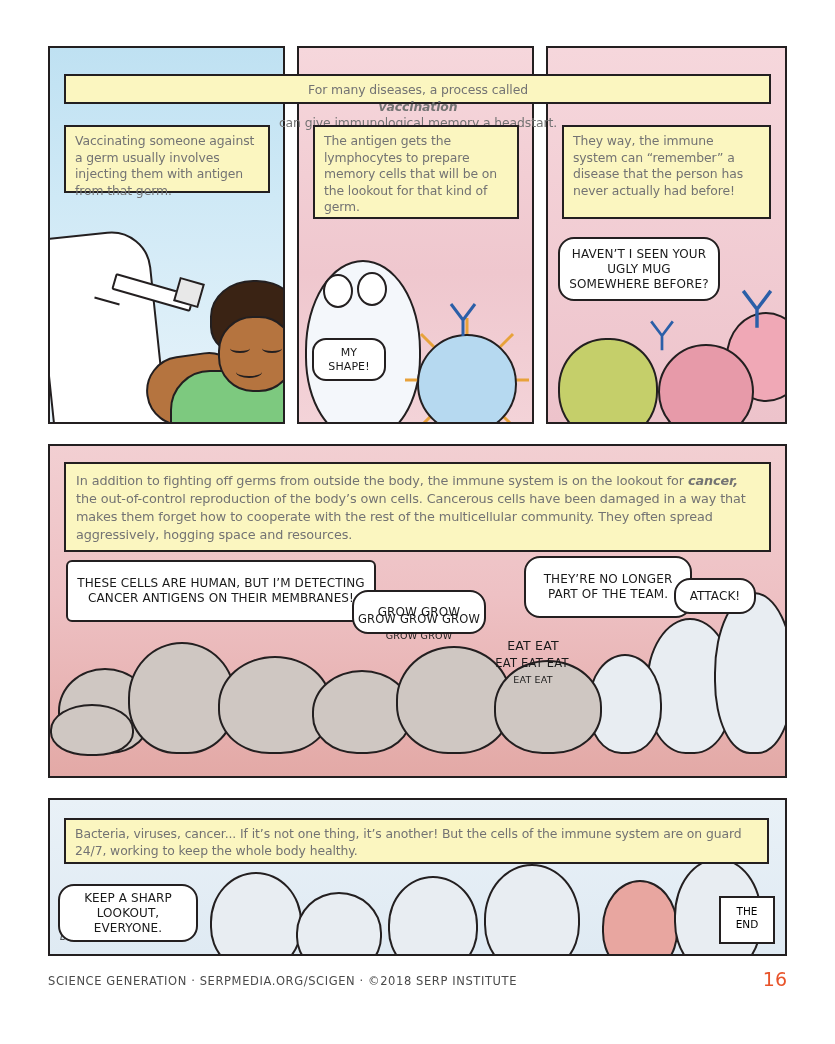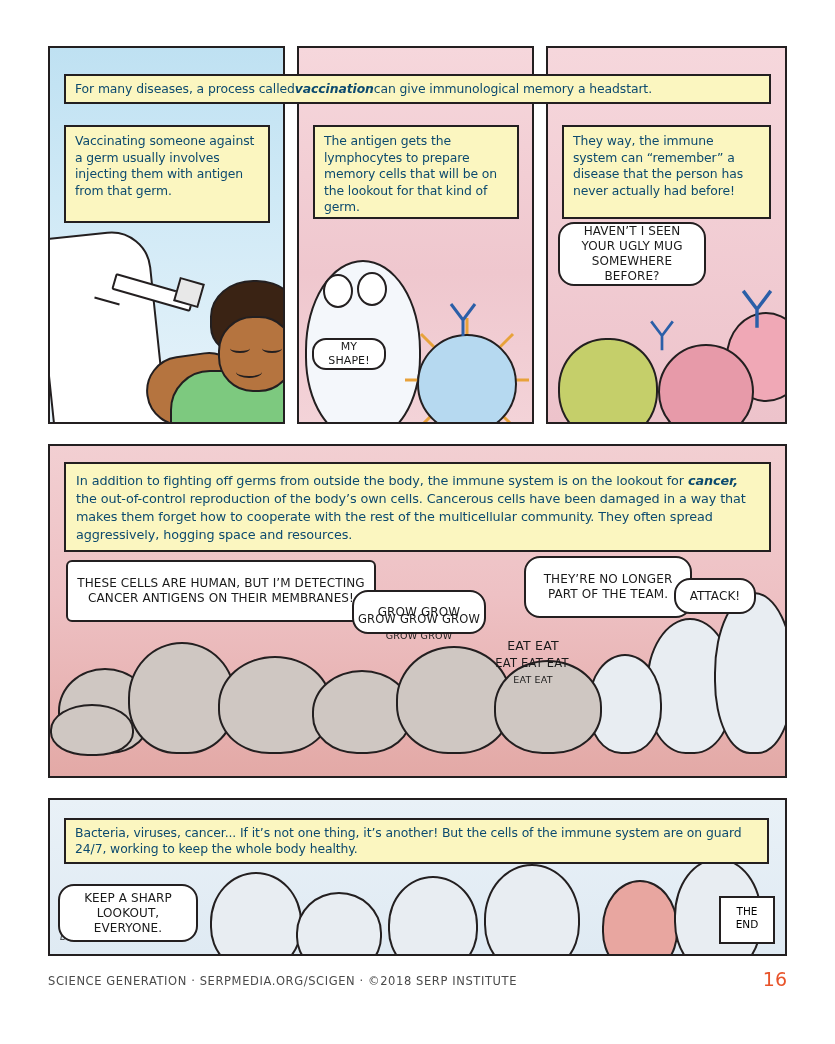--- a/index.html
+++ b/index.html
@@ -28,26 +28,27 @@
     box-sizing: border-box;
     overflow: hidden;
   }
 
   
   .caption {
     position: absolute;
     background: #fbf6c0;
     border: 2px solid #231f20;
     box-sizing: border-box;
-    color: #0c4a6e;
+    color: #737373;
     font-family: "DejaVu Sans", sans-serif;
     font-size: 12.4px;
     line-height: 1.33;
     padding: 6px 8px 6px 9px;
     letter-spacing: -0.1px;
+    flex-direction: column;
   }
   .caption.big {
     font-size: 12.8px;
     line-height: 1.42;
     padding: 8px 10px;
   }
   .caption i { font-style: italic; font-weight: bold; }
 
   
   .balloon {
@@ -220,29 +221,29 @@
       <path d="M20 38 L20 22 M20 22 L8 6 M20 22 L32 6" stroke="#2b5fa8" stroke-width="3" fill="none"></path>
     </svg>
   </div>
 
   <div class="caption" style="left:64px; top:74px; width:707px; height:30px; display:flex; align-items:center;">
     <span>For many diseases, a process called </span>
       <i>vaccination</i>
       <span> can give immunological memory a headstart.</span>
   </div>
 
-  <div class="caption" style="left:64px; top:125px; width:206px; height:98px;">Vaccinating someone against a germ usually involves injecting them with antigen from that germ.</div>
+  <div class="caption" style="left:64px; top:125px; width:206px; height:68px;">Vaccinating someone against a germ usually involves injecting them with antigen from that germ.</div>
 
   <div class="caption" style="left:313px; top:125px; width:206px; height:94px;">The antigen gets the lymphocytes to prepare memory cells that will be on the lookout for that kind of germ.</div>
 
   <div class="caption" style="left:562px; top:125px; width:209px; height:94px;">They way, the immune system can “remember” a disease that the person has never actually had before!</div>
 
-  <div class="balloon small" style="left:312px; top:338px; width:74px; height:32px; display:flex; align-items:center; justify-content:center;">MY SHAPE!</div>
-
-  <div class="balloon" style="left:558px; top:222px; width:148px; height:64px; display:flex; align-items:center; justify-content:center;">HAVEN’T I SEEN YOUR UGLY MUG SOMEWHERE BEFORE?</div>
+  <div class="balloon small" style="left:312px; top:338px; width:74px; height:43px; display:flex; align-items:center; justify-content:center;">MY SHAPE!</div>
+
+  <div class="balloon" style="left:558px; top:237px; width:162px; height:64px; display:flex; align-items:center; justify-content:center;">HAVEN’T I SEEN YOUR UGLY MUG SOMEWHERE BEFORE?</div>
 
   <div class="panel" id="p4">
 
     <div class="blob ghost" style="left:596px; top:172px; width:84px; height:132px;"></div>
     <div class="blob ghost" style="left:664px; top:146px; width:76px; height:158px;"></div>
     <div class="blob ghost" style="left:538px; top:208px; width:70px; height:96px;"></div>
 
     <div class="blob tumor" style="left:8px; top:222px; width:90px; height:82px;"></div>
     <div class="blob tumor" style="left:78px; top:196px; width:104px; height:108px;"></div>
     <div class="blob tumor" style="left:168px; top:210px; width:110px; height:94px;"></div>

